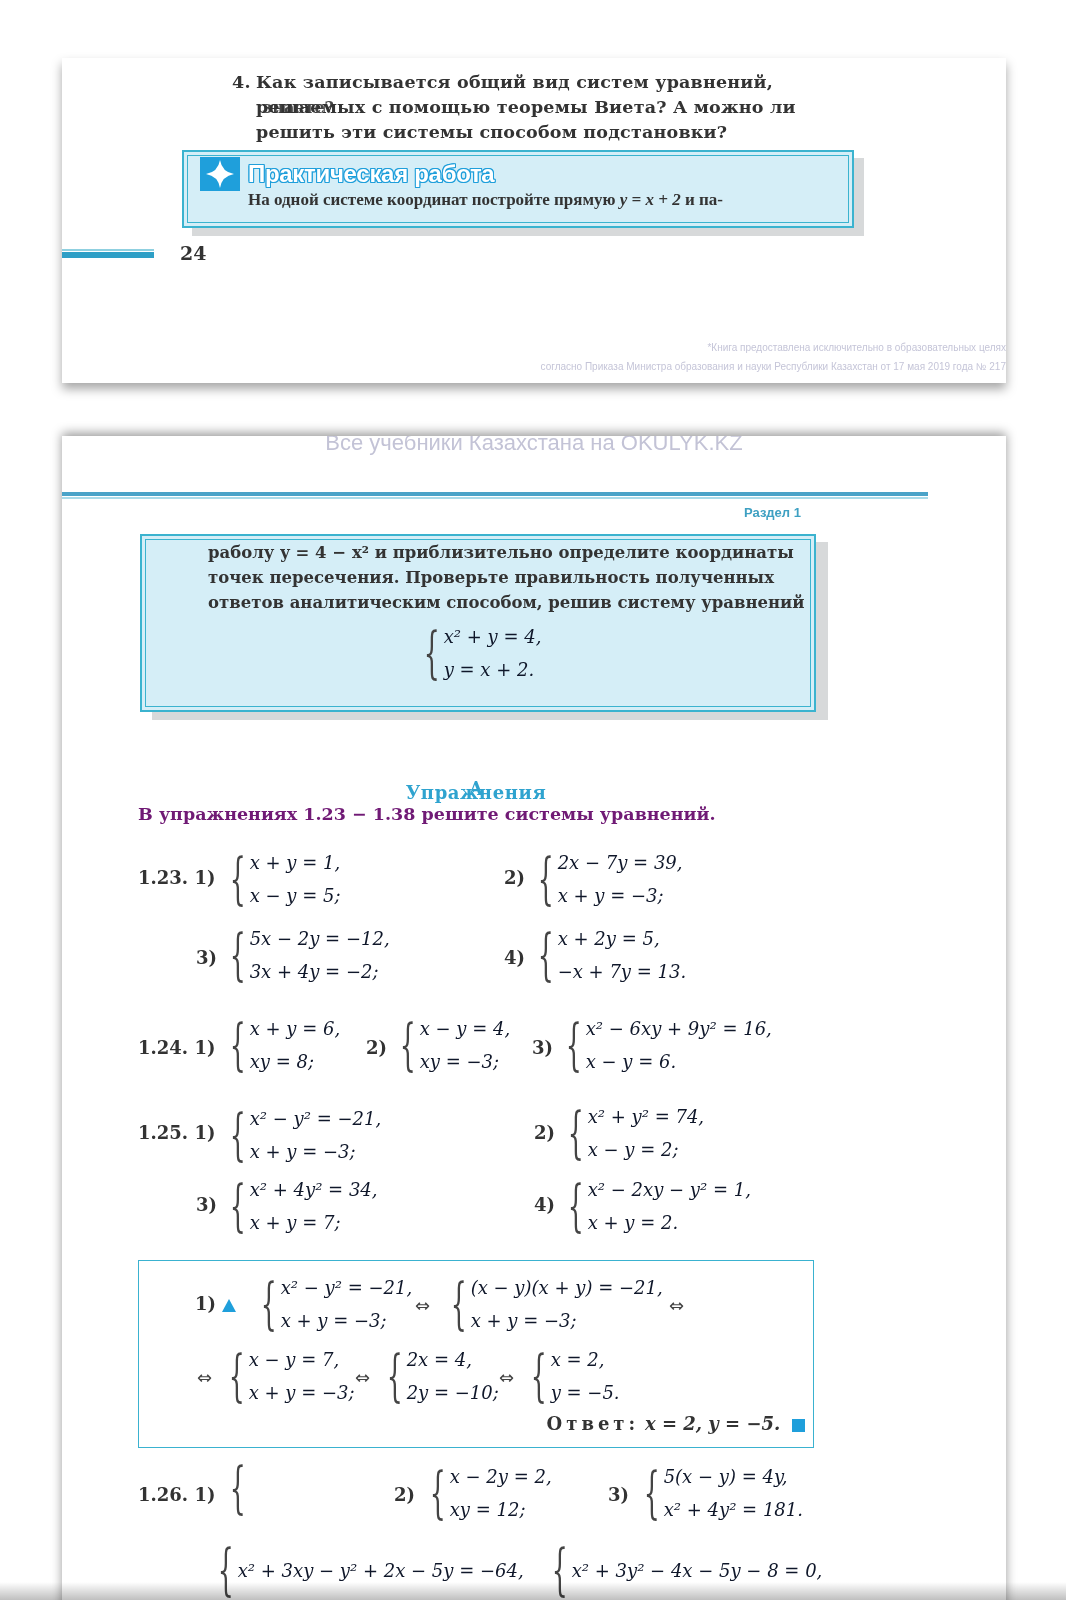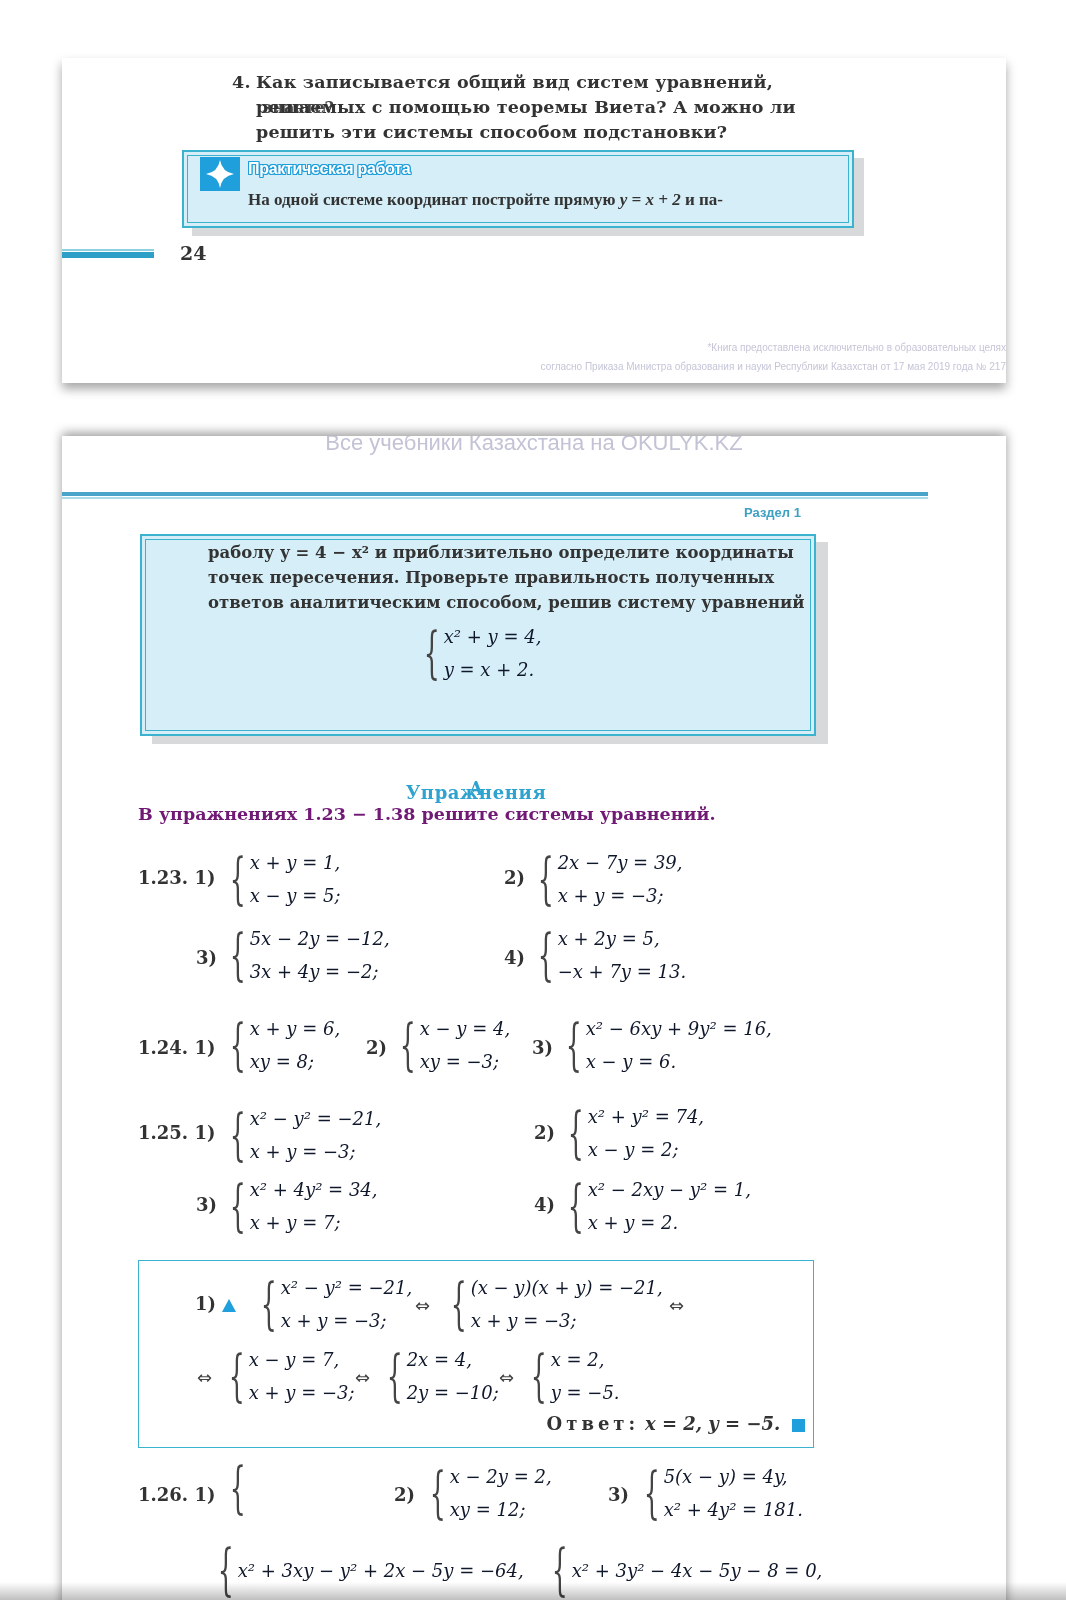--- a/index.html
+++ b/index.html
@@ -16,41 +16,41 @@
   .cut-line { position: absolute; left: 200px; top: -6px; font-size: 16px; font-weight: bold; color: #444; margin-top: 46px; }
   .question { position: absolute; left: 170px; top: 12px; width: 640px; font-size: 17.5px; font-weight: bold; line-height: 25px; color: #333; letter-spacing: 0.2px; }
   .question .num { position: absolute; left: 0; }
   .question .txt { display: block; padding-left: 24px; }
 
   .practice-box { position: absolute; left: 120px; top: 92px; width: 672px; height: 78px; }
   .practice-box .shadow { position: absolute; left: 10px; top: 8px; right: -10px; bottom: -8px; background: #d7d9da; }
   .frame-outer { position: absolute; inset: 0; border: 2px solid #3bb3cf; background: #d5eef7; }
   .frame-inner { position: absolute; inset: 5px; border: 1.5px solid #3bb3cf; }
   .practice-icon { position: absolute; left: 18px; top: 7px; width: 40px; height: 34px; background: #1f9fdb; display: flex; align-items: center; justify-content: center; }
-  .practice-title { position: absolute; left: 66px; top: 10px; font-family: "Liberation Sans", "DejaVu Sans", sans-serif; font-size: 16px; font-weight: bold; color: #ffffff; -webkit-text-stroke: 0; text-shadow: 0 0 0 #1f9fdb, 1px 0 #1f9fdb, -1px 0 #1f9fdb, 0 1px #1f9fdb, 0 -1px #1f9fdb, 1px 1px #1f9fdb, -1px -1px #1f9fdb, 1px -1px #1f9fdb, -1px 1px #1f9fdb; letter-spacing: -0.3px; }
+  .practice-title { position: absolute; left: 66px; top: 10px; font-family: "Liberation Sans", "DejaVu Sans", sans-serif; font-size: 24px; font-weight: bold; color: #ffffff; -webkit-text-stroke: 0; text-shadow: 0 0 0 #1f9fdb, 1px 0 #1f9fdb, -1px 0 #1f9fdb, 0 1px #1f9fdb, 0 -1px #1f9fdb, 1px 1px #1f9fdb, -1px -1px #1f9fdb, 1px -1px #1f9fdb, -1px 1px #1f9fdb; letter-spacing: -0.3px; }
   .practice-text { position: absolute; left: 66px; top: 40px; font-size: 17px; font-weight: bold; color: #333; white-space: nowrap; }
   .it { font-style: italic; font-weight: bold; }
 
   .page-num-bar { position: absolute; left: 0; top: 191px; width: 92px; height: 10px; }
   .page-num-bar .b1 { position:absolute; left:0; top:0; width:92px; height:2px; background:#8fd0e0; }
   .page-num-bar .b2 { position:absolute; left:0; top:3px; width:92px; height:6px; background:#2e9fc6; }
   .page-num { position: absolute; left: 118px; top: 184px; font-size: 19px; font-weight: bold; color: #333; }
 
   .disclaimer { position: absolute; left: 0; right: 0; text-align: right; font-family: "Liberation Sans", "DejaVu Sans", sans-serif; color: #c5c5d8; font-size: 10px; }
   .disclaimer.l1 { top: 284px; }
   .disclaimer.l2 { top: 303px; }
 
   
   .watermark { position: absolute; left: 0; right: 0; top: -6px; text-align: center; font-family: "Liberation Sans", "DejaVu Sans", sans-serif; font-size: 22px; color: #c3c3d6; }
   .top-rule { position: absolute; left: 0; top: 56px; width: 866px; height: 8px; }
   .top-rule .r1 { position: absolute; left:0; top:0; width:100%; height:4px; background:#4aa3c8; }
   .top-rule .r2 { position: absolute; left:0; top:5px; width:100%; height:2px; background:#a9dbe9; }
   .section-label { position: absolute; left: 682px; top: 69px; font-family: "Liberation Sans", "DejaVu Sans", sans-serif; font-size: 13px; color: #3ea0c2; font-weight: bold; text-align: right; }
 
-  .cont-box { position: absolute; left: 78px; top: 98px; width: 676px; height: 202px; }
+  .cont-box { position: absolute; left: 78px; top: 98px; width: 676px; height: 178px; }
   .cont-box .shadow { position: absolute; left: 12px; top: 8px; right: -12px; bottom: -8px; background: #d7d9da; }
   .cont-text { position: absolute; left: 68px; top: 6px; width: 600px; font-size: 16.5px; font-weight: bold; line-height: 25px; color: #333; }
   .cont-sys { position: absolute; left: 278px; top: 86px; }
 
   .ex-heading { position: absolute; left: 0; width: 828px; text-align: center; color: #2fa3cf; font-weight: bold; }
   .ex-heading.h1 { top: 302px; font-size: 18px; letter-spacing: 0.6px; margin-top: 44px; }
   .ex-heading.h2 { top: 342px; font-size: 18px; }
   .instruction { position: absolute; left: 76px; top: 368px; font-size: 17.5px; font-weight: bold; color: #701a75; }
   .instruction b { font-weight: bold; }
 

